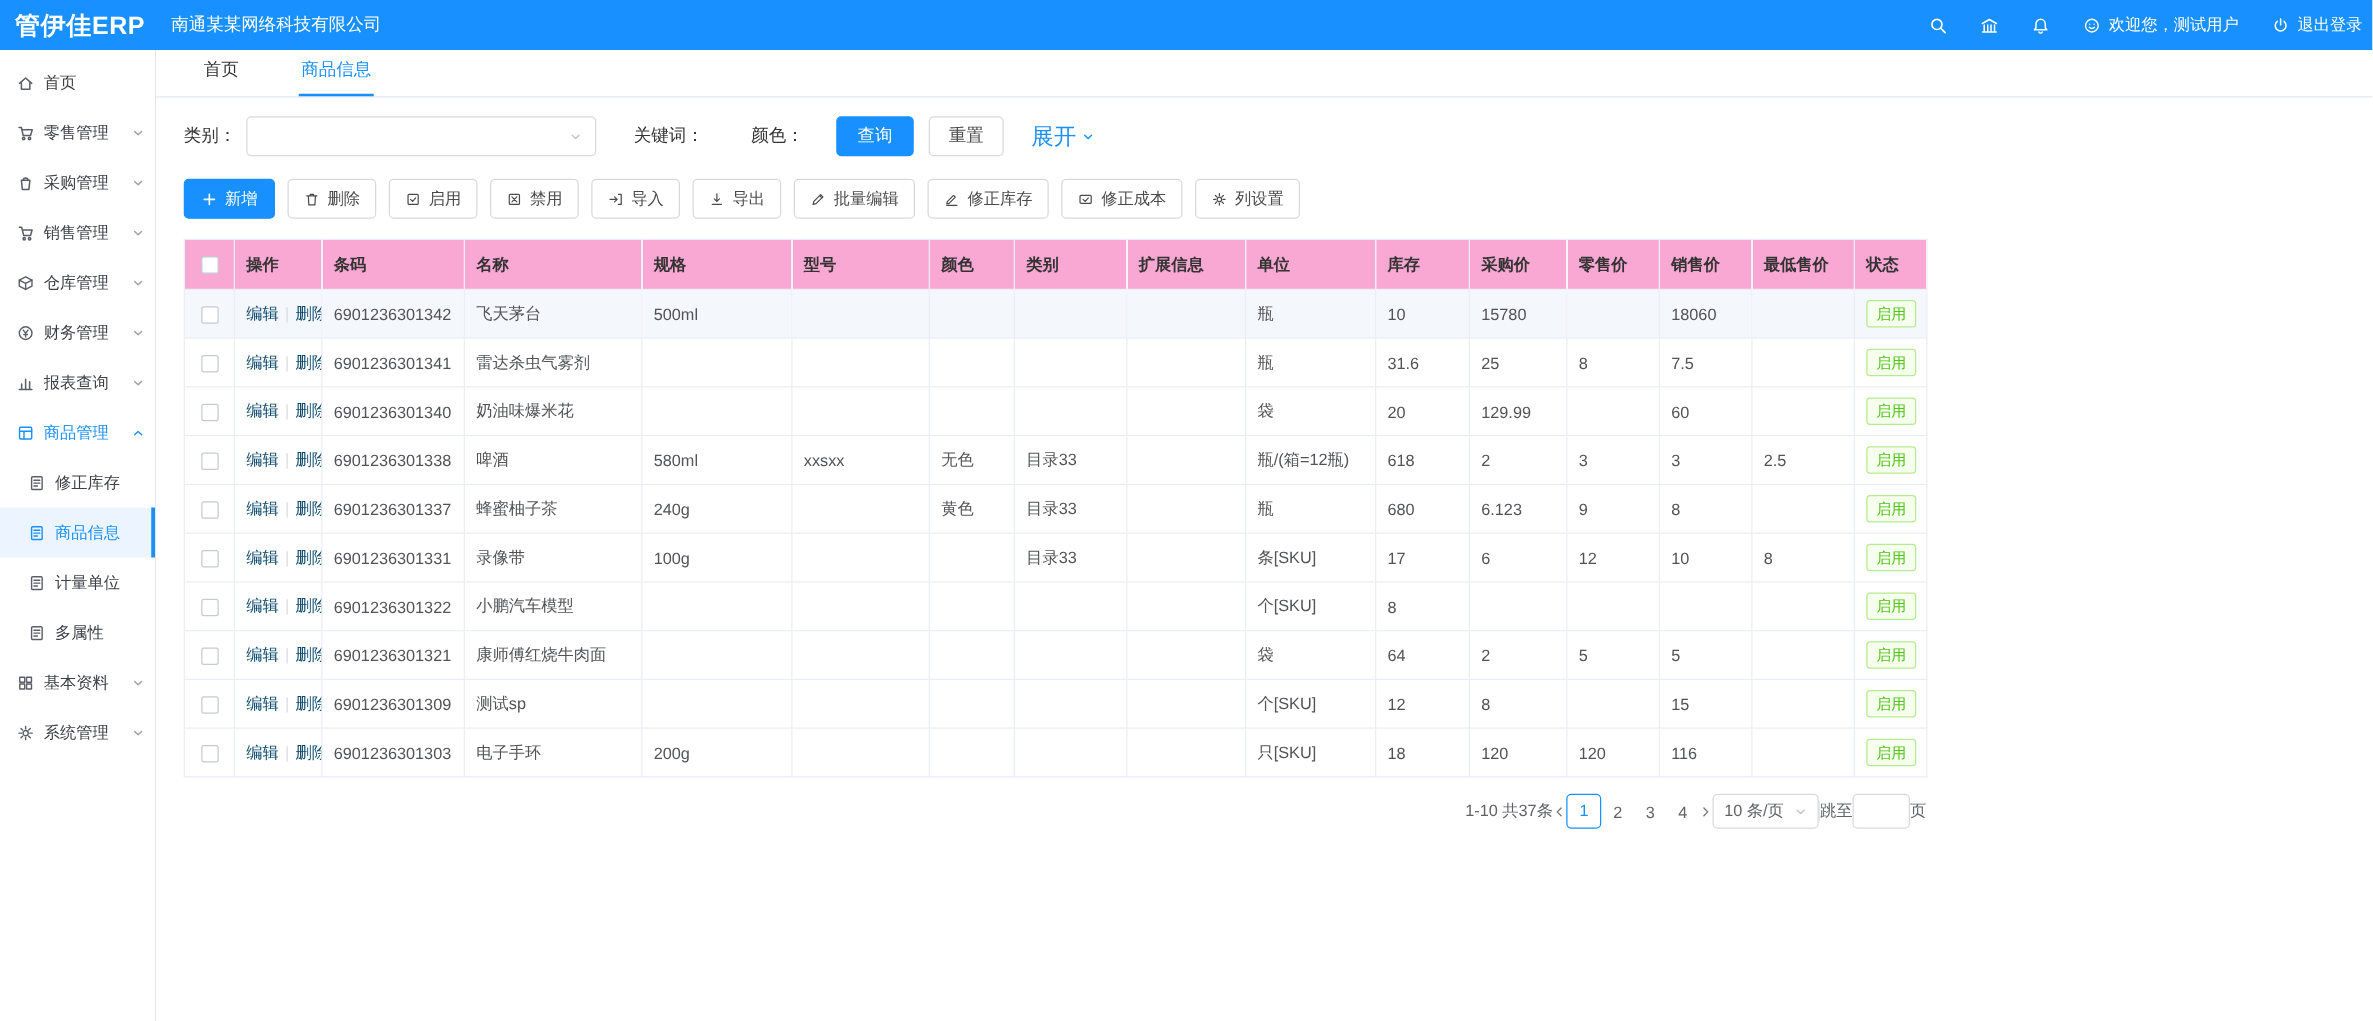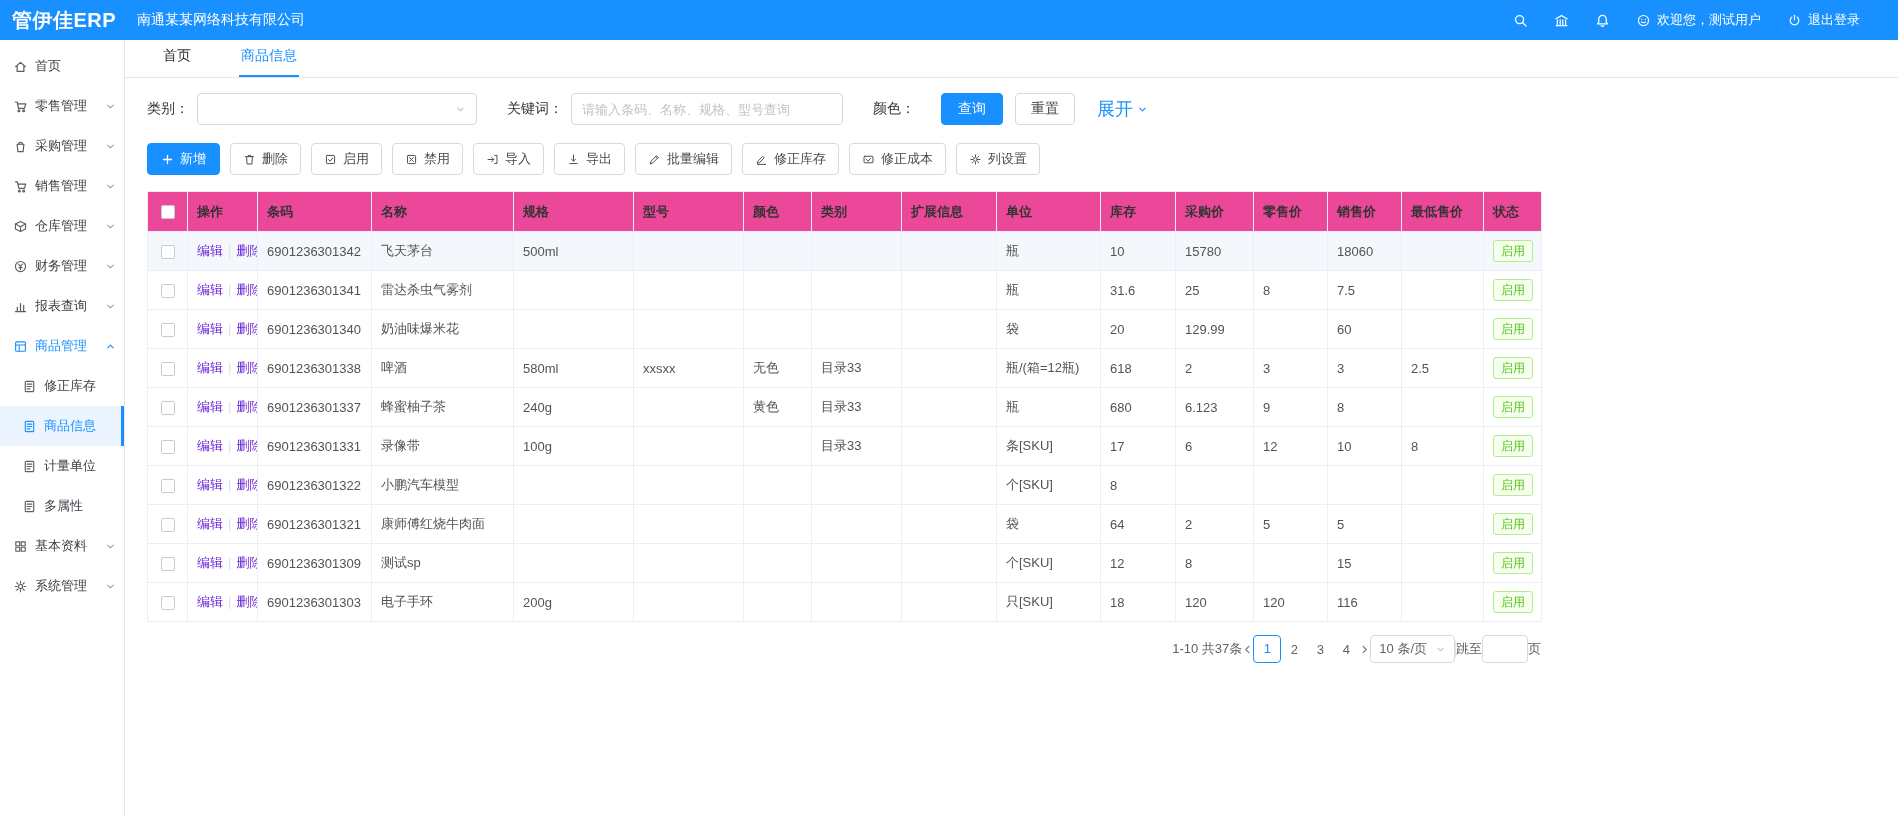--- a/index.html
+++ b/index.html
@@ -7,21 +7,21 @@
   body { font-family: "Liberation Sans", "DejaVu Sans", sans-serif; background: #fff; color: #333; }
 
   .icon { display: inline-flex; align-items: center; justify-content: center; }
   .icon svg { width: 15px; height: 15px; display: block; }
   .icon.small svg { width: 11px; height: 11px; }
 
   
   .topbar { height: 40px; background: #1890ff; color: #fff; display: flex; align-items: center; }
   .logo { width: 125px; padding-left: 12px; font-size: 20px; font-weight: bold; letter-spacing: .5px; flex: none; }
   .company { font-size: 14px; margin-left: 12px; }
-  .topbar-right { margin-left: auto; display: flex; align-items: center; gap: 26px; padding-right: 38px; font-size: 13px; }
+  .topbar-right { margin-left: auto; display: flex; align-items: center; gap: 26px; padding-right: 8px; font-size: 13px; }
   .topbar-right .who, .topbar-right .out { display: inline-flex; align-items: center; gap: 6px; cursor: pointer; }
 
   
   .layout { display: flex; height: 777px; border-radius: 12px; }
   .sidebar { width: 125px; flex: none; background: #fff; border-right: 1px solid #e6e6e6; padding-top: 6px; }
   .side-item { height: 40px; display: flex; align-items: center; gap: 7px; padding: 0 8px 0 13px; font-size: 13px; color: #3c3f46; cursor: pointer; }
   .side-item .icon { color: #5a5e66; }
   .side-item .lbl { white-space: nowrap; }
   .side-item .chev { margin-left: auto; color: #9aa0a6; }
   .side-item.open { color: #1890ff; }
@@ -58,26 +58,26 @@
   
   .toolbar { margin-top: 18px; display: flex; align-items: center; gap: 10px; }
   .toolbar .btn-plain { font-size: 13px; padding: 0 12px; height: 32px; }
   .toolbar .btn-primary { font-size: 13px; padding: 0 13px; height: 32px; }
   .toolbar .icon svg { width: 13px; height: 13px; }
 
   
   .table-wrap { margin-top: 16px; }
   table { border-collapse: collapse; table-layout: fixed; width: 1394px; font-size: 13px; }
   th, td { border: 1px solid #ebeef5; height: 39px; padding: 0 9px; text-align: left; white-space: nowrap; overflow: hidden; }
-  thead th { background: #ec4899; font-weight: bold; color: #333; height: 40px; font-family: Liberation Mono, monospace; }
+  thead th { background: #f9a8d4; font-weight: bold; color: #333; height: 40px; font-family: Liberation Mono, monospace; }
   tbody td { color: #515356; }
   tbody tr:first-child { background: #f4f7fb; }
   .c-center { text-align: center; }
   .checkbox { display: inline-block; width: 14px; height: 14px; border: 1px solid #c6cad1; border-radius: 2px; background: #fff; vertical-align: middle; cursor: pointer; }
-  .link { color: #6d28d9; text-decoration: none; cursor: pointer; }
+  .link { color: #0c4a6e; text-decoration: none; cursor: pointer; }
   .sep { color: #dcdfe6; margin: 0 5px; }
   .badge { display: inline-block; padding: 2px 7px; font-size: 12px; line-height: 16px; color: #52c41a; background: #f6ffed; border: 1px solid #b7eb8f; border-radius: 3px; }
 
   
   .pagination { width: 1394px; margin-top: 13px; display: flex; align-items: center; justify-content: flex-end; font-size: 13px; color: #606266; }
   .pg-arrow { color: #737780; cursor: pointer; display: inline-flex; }
   .pg-num { min-width: 26px; text-align: center; cursor: pointer; color: #606266; }
   .pg-num.active { width: 28px; height: 28px; line-height: 26px; border: 1px solid #1890ff; color: #1890ff; border-radius: 4px; background: #fff; cursor: default; }
   .pselect { height: 28px; border: 1px solid #d9d9d9; border-radius: 4px; padding: 0 8px; display: inline-flex; align-items: center; gap: 8px; color: #606266; cursor: pointer; background: #fff; }
   .pg-divider { width: 1px; height: 16px; background: #e0e3e8; }
@@ -323,21 +323,20 @@
         <span class="flabel">类别：</span>
         <div class="select">
           <span></span>
           <span class="icon small chev">
               <svg viewBox="0 0 16 16" fill="none" stroke="currentColor" stroke-width="1.6" stroke-linecap="round" stroke-linejoin="round">
                 <path d="M4 6l4 4 4-4"></path>
               </svg>
             </span>
         </div>
         <span class="flabel gap">关键词：</span>
-        <input class="tinput kw" placeholder="请输入条码、名称、规格、型号查询" style="">
         <span class="flabel gap">颜色：</span>
         <button class="btn-primary ml18">查询</button>
         <button class="btn-plain ml12">重置</button>
         <a class="expand">
           <span>展开</span>
           <span class="icon small">
               <svg viewBox="0 0 16 16" fill="none" stroke="currentColor" stroke-width="1.6" stroke-linecap="round" stroke-linejoin="round">
                 <path d="M4 6l4 4 4-4"></path>
               </svg>
             </span>

